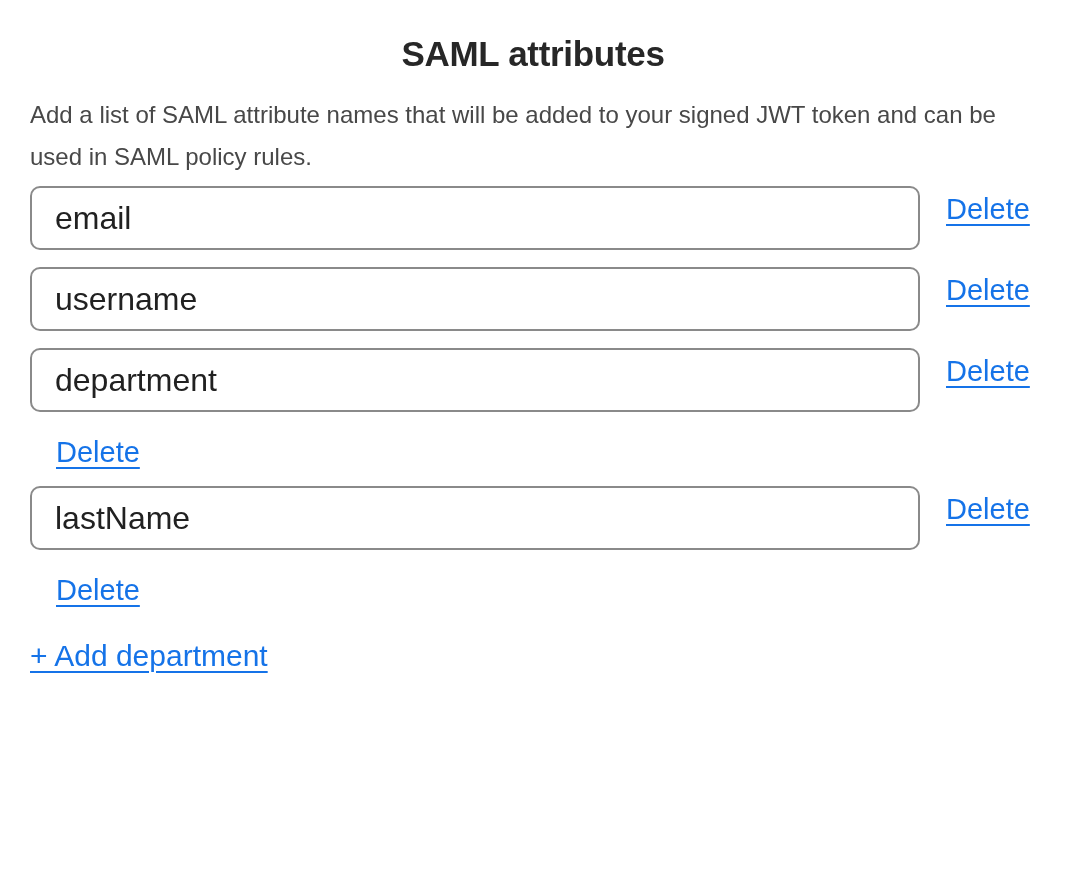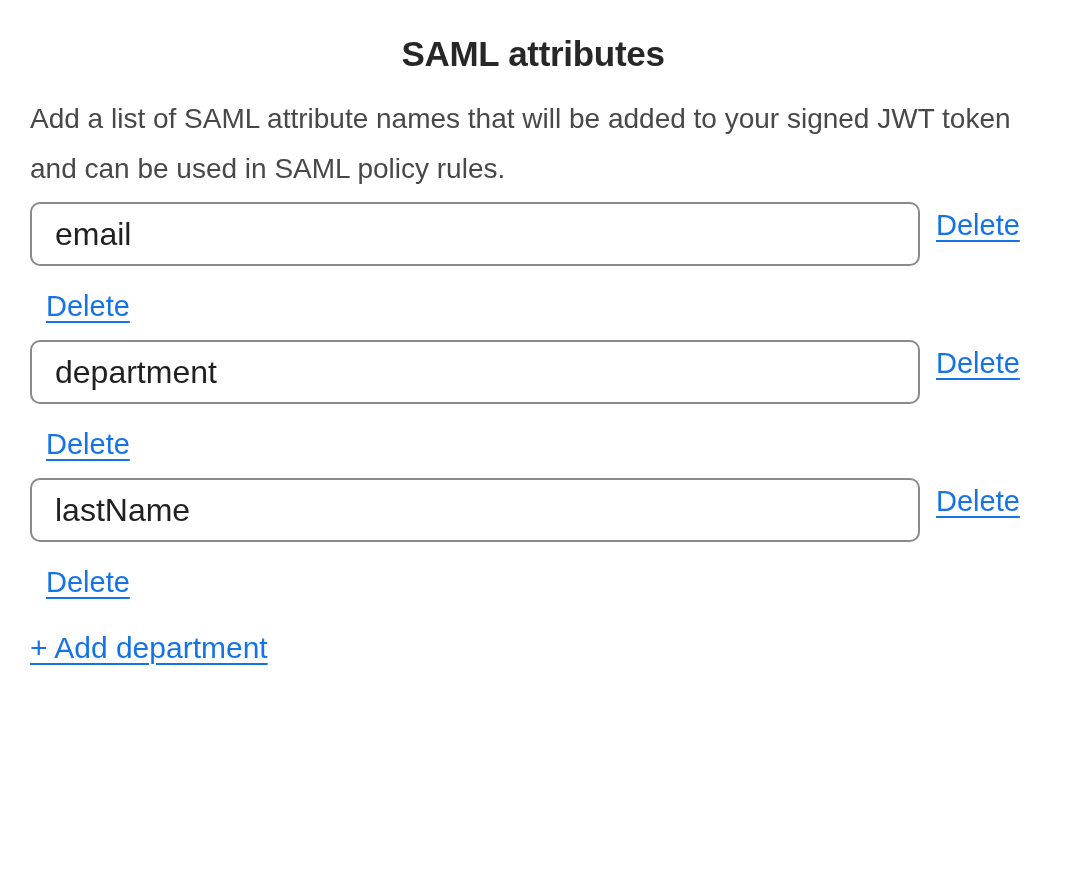--- a/index.html
+++ b/index.html
@@ -26,22 +26,22 @@
     font-size:35px;
     line-height:40px;
     font-weight:700;
     letter-spacing:-0.3px;
     color:var(--heading-text);
     text-align:center;
   }
   .section-description{
     margin:20px 0 8px 0;
     width:1010px;
-    font-size:28px;
-    line-height:50px;
+    font-size:24px;
+    line-height:42px;
     color:var(--body-text);
   }
   .attr-row{
     display:flex;
     align-items:flex-start;
     margin-bottom:17px;
   }
   .attr-input{
     width:890px;
     height:64px;
@@ -54,21 +54,21 @@
     background:#ffffff;
     outline:none;
   }
   a{
     color:var(--link-blue);
     text-decoration:underline;
     text-decoration-thickness:2px;
     text-underline-offset:5px;
   }
   .delete-link{
-    margin-left:16px;
+    margin-left:26px;
     margin-top:6px;
     font-size:29px;
     line-height:34px;
     white-space:nowrap;
   }
   .add-link{
     display:inline-block;
     margin-top:14px;
     font-size:30px;
     line-height:36px;
@@ -82,20 +82,21 @@
 
   <p class="section-description">Add a list of SAML attribute names that will be added to your signed JWT token and can be used in SAML policy rules.</p>
 
   <div id="attr-list">
   <div class="attr-row">
     <input type="text" class="attr-input" value="email" style="">
     <a href="#" class="delete-link">Delete</a>
   </div>
 
   <div class="attr-row">
+    <input type="text" class="attr-input" value="username" style="">
     <a href="#" class="delete-link">Delete</a>
   </div>
 
   <div class="attr-row">
     <input type="text" class="attr-input" value="department" style="">
     <a href="#" class="delete-link">Delete</a>
   </div>
 
   <div class="attr-row">
     <a href="#" class="delete-link">Delete</a>

